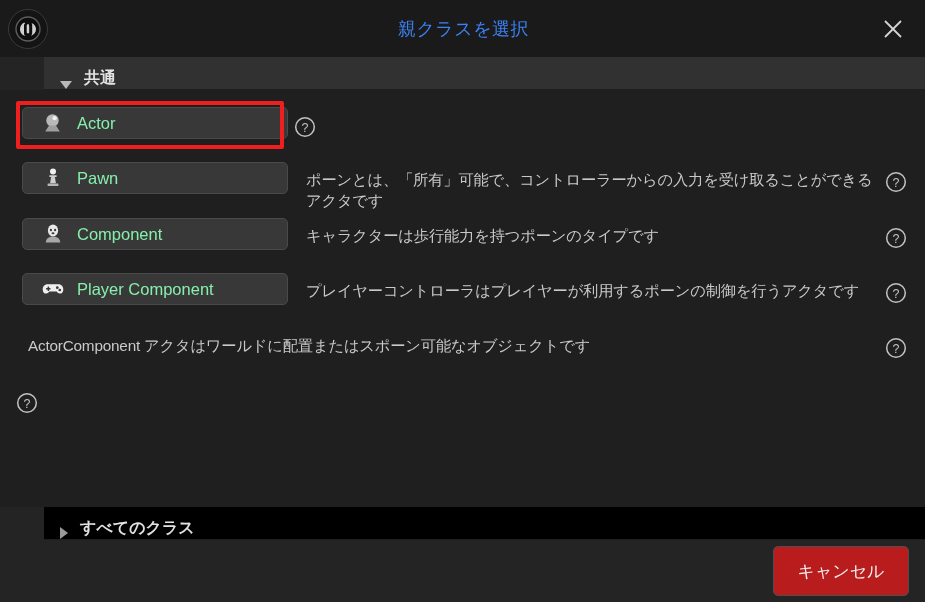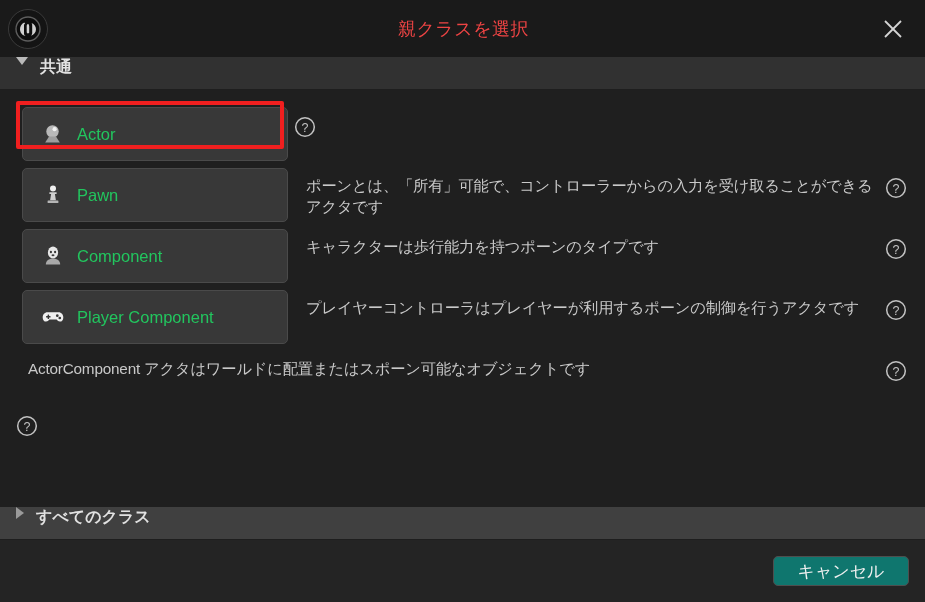--- a/index.html
+++ b/index.html
@@ -31,45 +31,46 @@
     border: 1px solid #3a3a3a;
     display: flex; align-items: center; justify-content: center;
     flex: 0 0 40px;
   }
   .ue-logo svg { display:block; }
   .title-text {
     position: absolute;
     left: 2px; right: 0;
     text-align: center;
     font-size: 18px;
-    color: #ef4444;
+    color: #3b82f6;
     letter-spacing: 0.5px;
     pointer-events: none;
   }
   .close-btn {
     position: absolute;
     right: 14px; top: 50%;
     transform: translateY(-50%);
     width: 36px; height: 36px;
     display: flex; align-items: center; justify-content: center;
     color: #d5d5d5;
     cursor: pointer;
   }
   .close-btn svg { display:block; }
 
   
   .section-header {
     height: 33px; flex: 0 0 33px;
     background: #313131;
-    display: flex; align-items: flex-start;
+    display: flex; align-items: flex-end;
     padding-left: 16px;
     cursor: pointer;
     border-bottom: 1px solid #1e1e1e;
-  }
-  .section-header.collapsed { background: #404040; }
+    margin-left: 44px;
+  }
+  .section-header.collapsed { background: #000000; }
   .tri {
     width: 0; height: 0;
     margin-right: 12px;
     flex: 0 0 auto;
   }
   .tri-down {
     border-left: 6px solid transparent;
     border-right: 6px solid transparent;
     border-top: 8px solid #b9b9b9;
   }
@@ -92,31 +93,31 @@
   }
   .class-row {
     display: flex;
     align-items: flex-start;
     min-height: 55px;
     padding: 0 12px 0 10px;
   }
   .class-btn {
     width: 266px;
     flex: 0 0 266px;
-    height: 54px;
+    height: 32px;
     margin-top: 7px;
     margin-left: 12px;
     background: #383838;
     border: 1px solid #4a4a4a;
     border-radius: 5px;
     display: flex;
     align-items: center;
     padding-left: 18px;
     cursor: pointer;
-    color: #22c55e;
+    color: #86efac;
     font-size: 16.5px;
   }
   .class-btn .ico {
     width: 24px; height: 24px;
     flex: 0 0 24px;
     margin-right: 12px;
     display: flex; align-items: center; justify-content: center;
   }
   .class-btn .ico svg { display: block; }
 
@@ -162,22 +163,22 @@
     flex: 0 0 62px;
     height: 62px;
     background: #242424;
     display: flex;
     align-items: center;
     justify-content: flex-end;
     padding-right: 16px;
   }
   .cancel-btn {
     min-width: 136px;
-    height: 30px;
-    background: #0f766e;
+    height: 50px;
+    background: #b91c1c;
     border: 1px solid #4e4e4e;
     border-radius: 5px;
     color: #f0f0f0;
     font-size: 17px;
     display: flex; align-items: center; justify-content: center;
     cursor: pointer;
   }
 </style>
 </head>
 <body>

